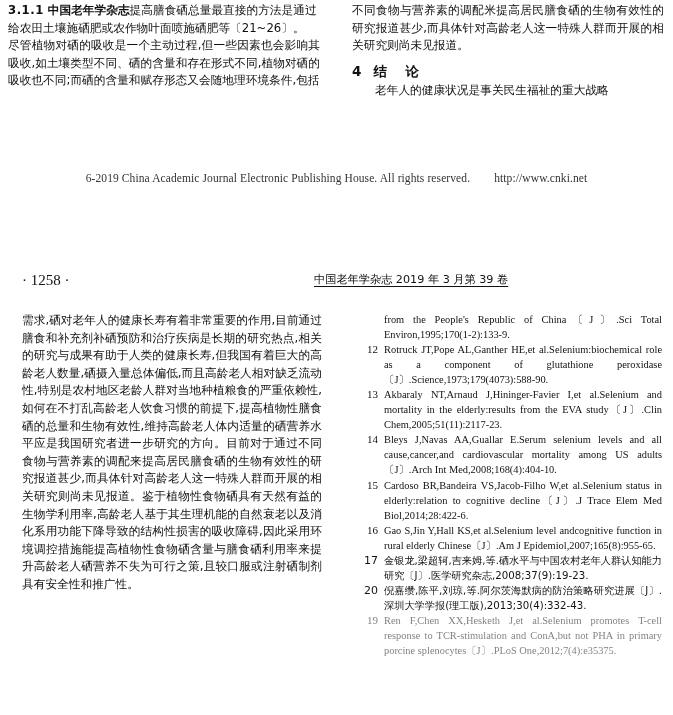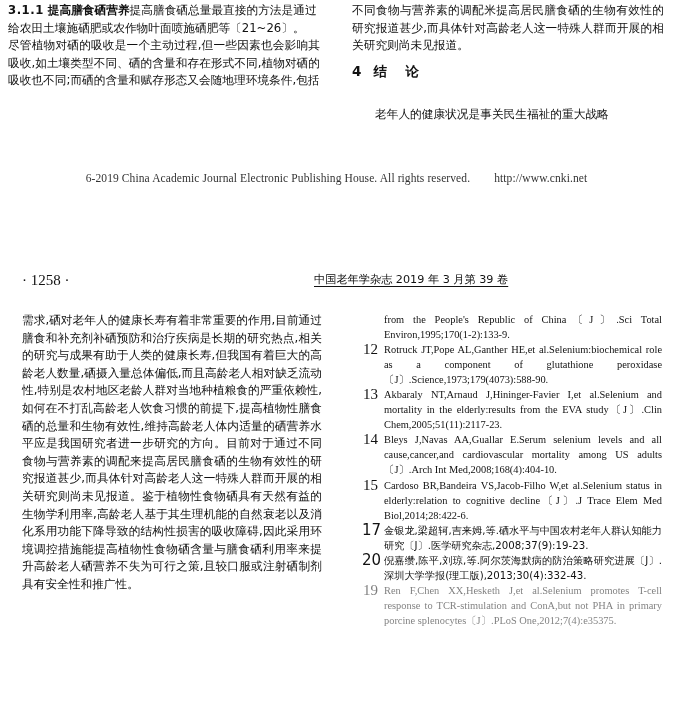--- a/index.html
+++ b/index.html
@@ -49,21 +49,20 @@
 
   .cn-text {
     font-family: "DejaVu Sans", sans-serif;
     font-size: 11.7px;
     line-height: 17.6px;
     text-align: justify;
     color: #111111;
   }
   .cn-text.indent {
     text-indent: 23px;
-    margin-top: 24px;
   }
 
   .heading-sub {
     font-family: "DejaVu Sans", sans-serif;
     font-size: 11.7px;
     line-height: 17.6px;
     font-weight: bold;
     color: #111111;
   }
   .heading-sub .hnum {
@@ -172,21 +171,21 @@
     position: relative;
     padding-left: 22px;
     margin-bottom: 0px;
   }
   .ref-num {
     position: absolute;
     left: 0;
     top: 0;
     width: 16px;
     text-align: right;
-    font-size: 15px;
+    font-size: 11px;
   }
   .ref-cn {
     font-family: "DejaVu Sans", sans-serif;
     font-size: 10.2px;
     line-height: 15.05px;
   }
   .ref-cont {
     padding-left: 22px;
   }
   .fade-last {
@@ -195,21 +194,21 @@
 </style>
 </head>
 <body>
 
 <div class="page">
 
   <div class="top-fragment">
 
     <div class="col-left-top">
       <div class="heading-sub">
-        <span class="hnum">3.1.1</span><span class="htext">提高膳食硒营养</span><span class="heading-inline-body cn-text">提高膳食硒总量最直接的方法是通过给农田土壤施硒肥或农作物叶面喷施硒肥等〔21~26〕。</span>
+        <span class="hnum">3.1.1</span><span class="htext">中国老年学杂志</span><span class="heading-inline-body cn-text">提高膳食硒总量最直接的方法是通过给农田土壤施硒肥或农作物叶面喷施硒肥等〔21~26〕。</span>
       </div>
       <div class="cn-text">尽管植物对硒的吸收是一个主动过程,但一些因素也会影响其吸收,如土壤类型不同、硒的含量和存在形式不同,植物对硒的吸收也不同;而硒的含量和赋存形态又会随地理环境条件,包括</div>
     </div>
 
     <div class="col-right-top">
       <div class="cn-text">不同食物与营养素的调配米提高居民膳食硒的生物有效性的研究报道甚少,而具体针对高龄老人这一特殊人群而开展的相关研究则尚未见报道。</div>
       <div class="heading-major">
         <span class="hnum">4</span><span class="htext">结 论</span>
       </div>
       <div class="cn-text indent">老年人的健康状况是事关民生福祉的重大战略</div>
@@ -248,20 +247,24 @@
       <div class="ref-item">
         <span class="ref-num">14</span>
         <span>Bleys J,Navas AA,Guallar E.Serum selenium levels and all cause,cancer,and cardiovascular mortality among US adults〔J〕.Arch Int Med,2008;168(4):404-10.</span>
       </div>
 
       <div class="ref-item">
         <span class="ref-num">15</span>
         <span>Cardoso BR,Bandeira VS,Jacob-Filho W,et al.Selenium status in elderly:relation to cognitive decline〔J〕.J Trace Elem Med Biol,2014;28:422-6.</span>
       </div>
 
+      <div class="ref-item">
+        <span class="ref-num">16</span>
+        <span>Gao S,Jin Y,Hall KS,et al.Selenium level andcognitive function in rural elderly Chinese〔J〕.Am J Epidemiol,2007;165(8):955-65.</span>
+      </div>
 
       <div class="ref-item ref-cn">
         <span class="ref-num">17</span>
         <span>金银龙,梁超轲,吉来姆,等.硒水平与中国农村老年人群认知能力研究〔J〕.医学研究杂志,2008;37(9):19-23.</span>
       </div>
 
       <div class="ref-item ref-cn">
         <span class="ref-num">20</span>
         <span>倪嘉缵,陈平,刘琼,等.阿尔茨海默病的防治策略研究进展〔J〕.深圳大学学报(理工版),2013;30(4):332-43.</span>
       </div>

